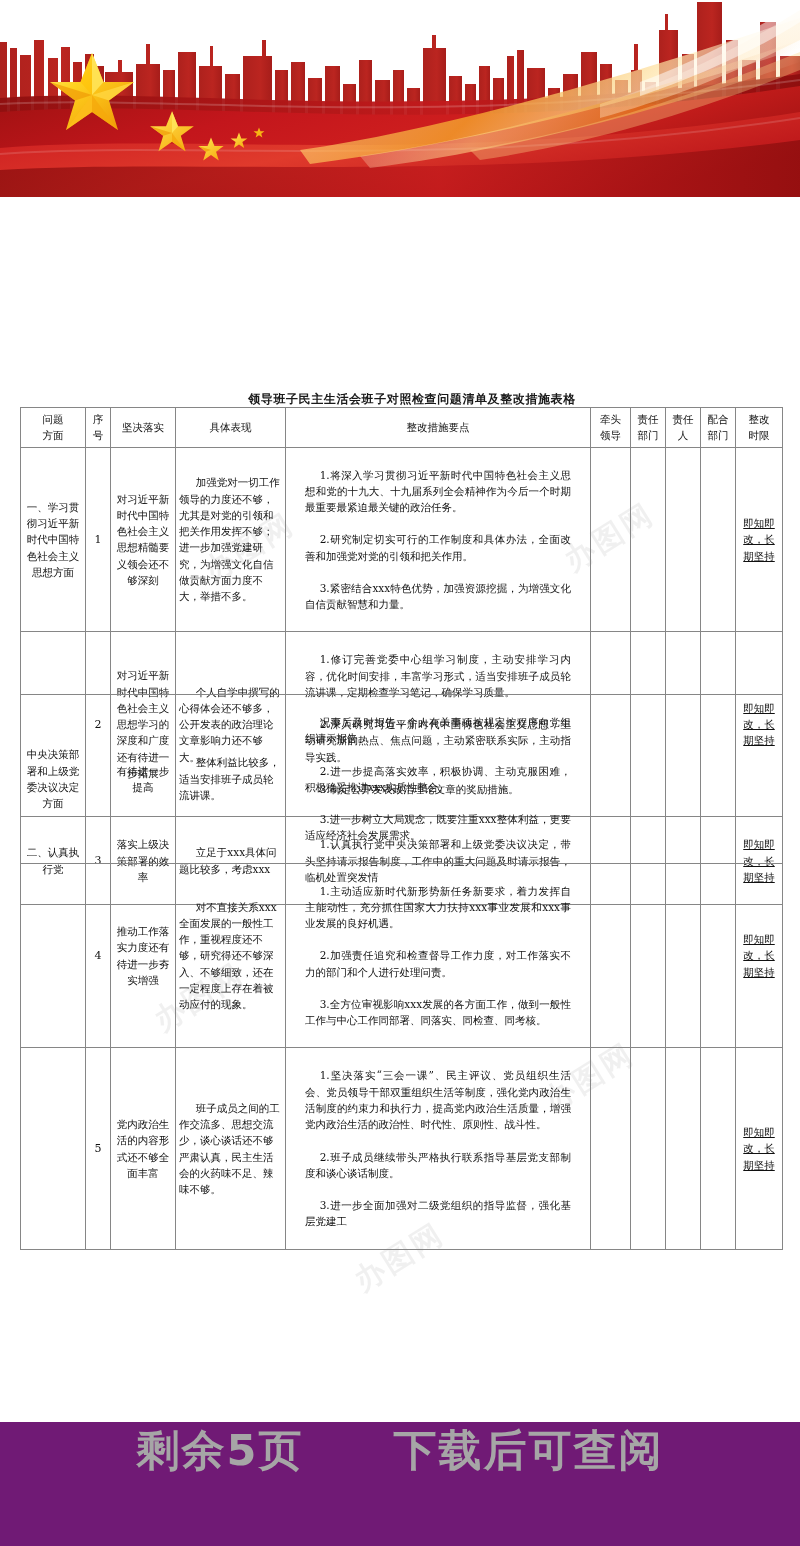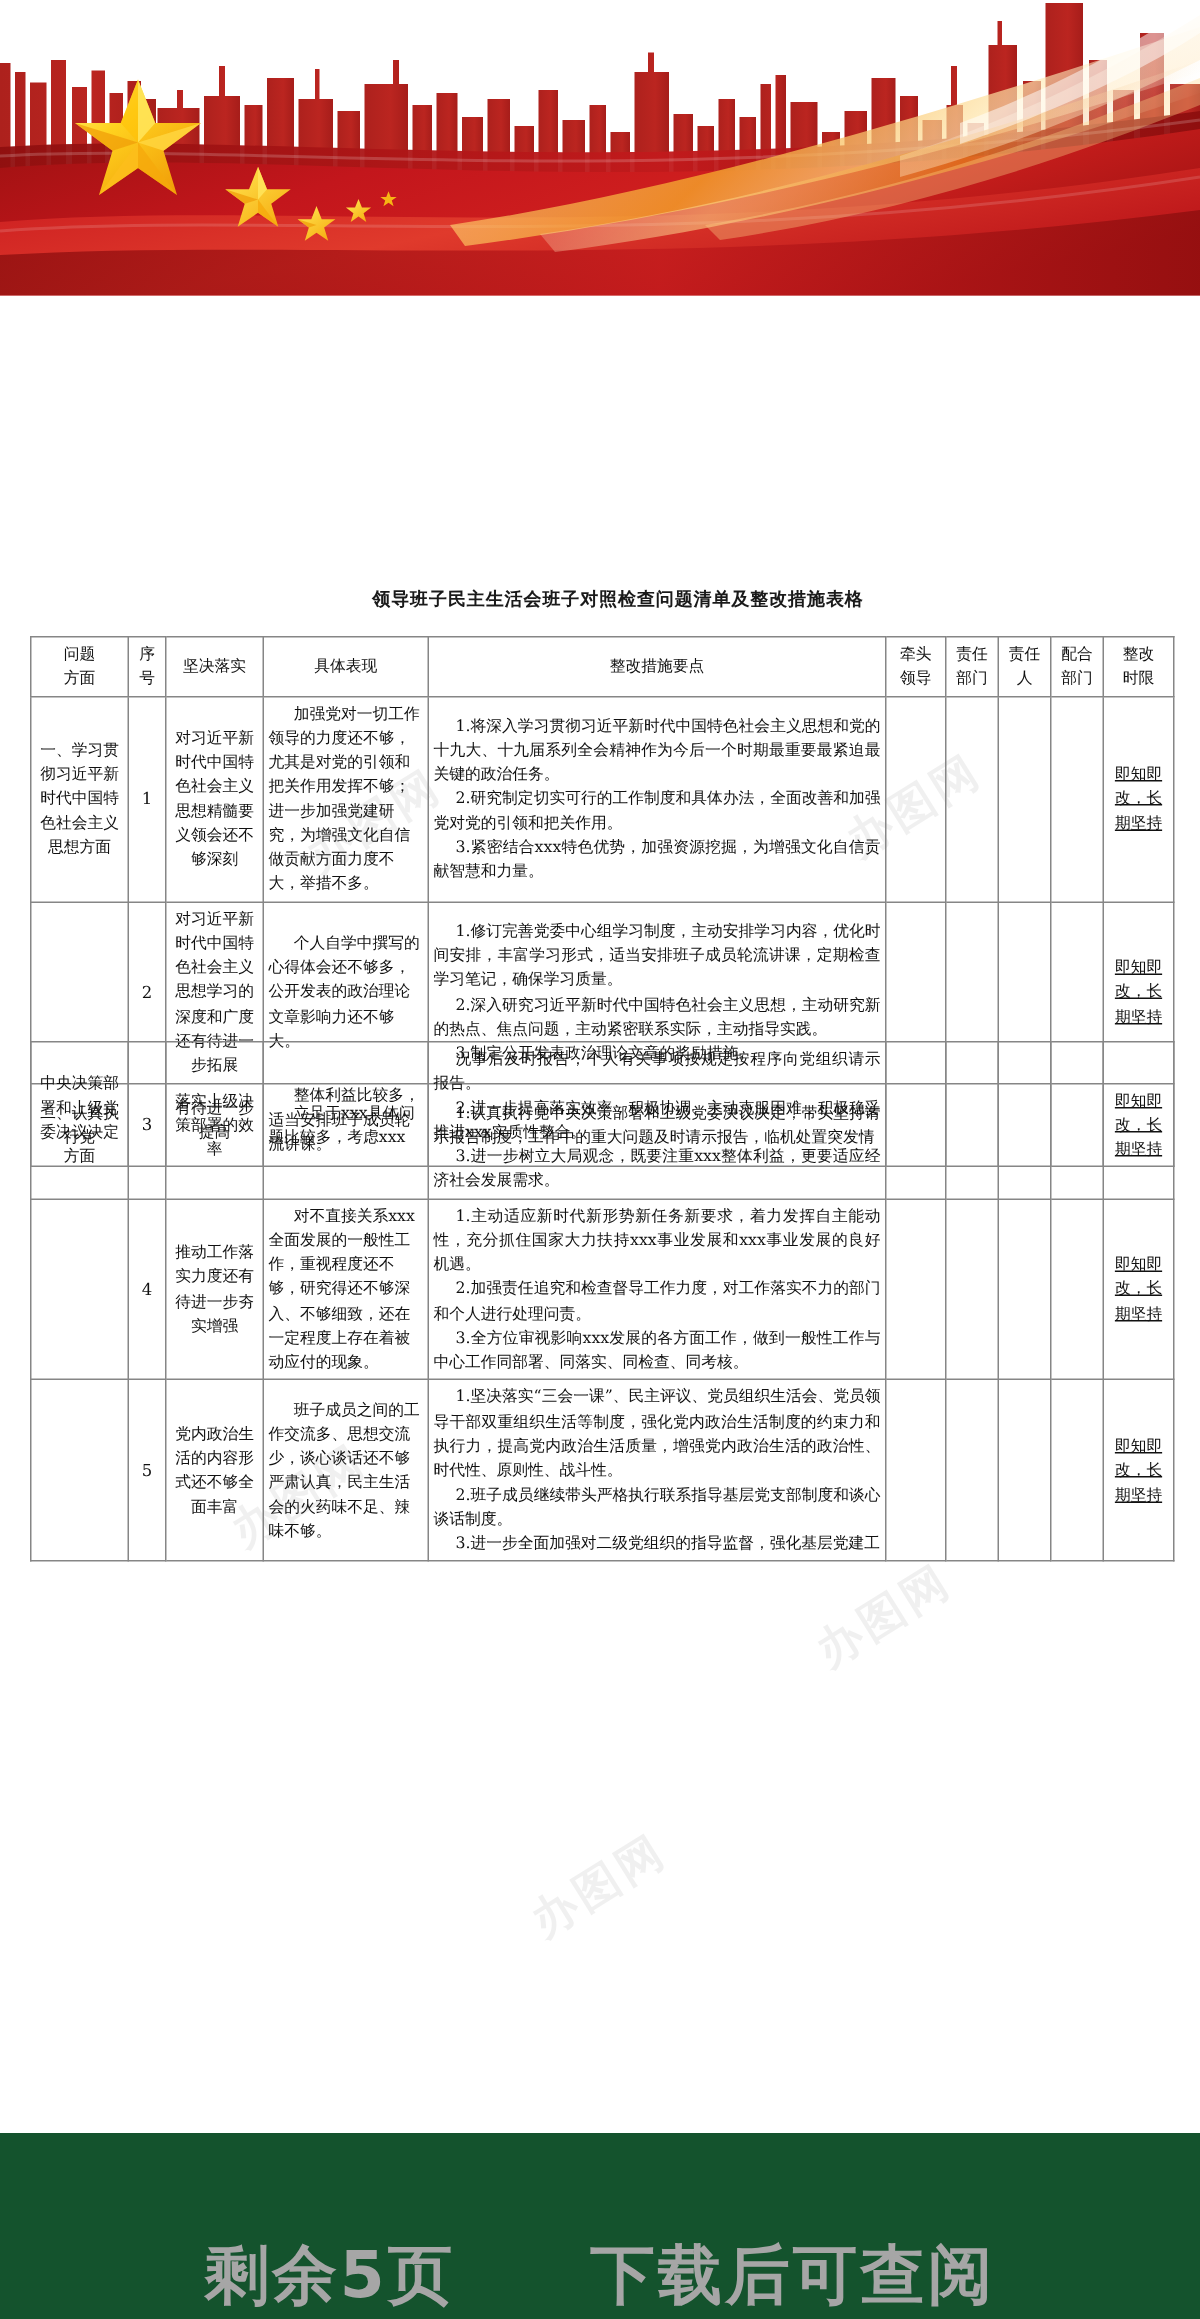--- a/index.html
+++ b/index.html
@@ -44,37 +44,37 @@
     font-weight:normal;
     line-height:1.55;
     background:transparent;
   }
   .hdr td{text-align:center;font-size:10.5px;line-height:1.45;padding:6px 2px;}
   .c-area{text-align:center;font-size:10.5px;line-height:1.75;}
   .c-no{text-align:center;font-size:11px;}
   .c-prob{text-align:center;font-size:10.5px;line-height:1.7;margin-top:21px;}
   .c-mani{text-align:left;font-size:10.5px;line-height:1.72;text-indent:1.6em;}
   .c-meas{text-align:justify;font-size:10.5px;line-height:1.78;}
-  .c-meas p{margin:0;text-indent:1.4em;}
+  .c-meas p{margin:16px;text-indent:1.4em;}
   .c-lim{text-align:center;font-size:10.5px;line-height:1.7;text-decoration:underline;}
   .c-empty{}
 
   
   .w1{width:65px}.w2{width:25px}.w3{width:65px}.w4{width:110px}
   .w5{width:305px}.w6{width:40px}.w7{width:35px}.w8{width:35px}
   .w9{width:35px}.w10{width:47px}
 
-  #tableA{top:227px;}
+  #tableA{top:210px;}
   #tableB{top:497px;}
 
   
   .footer{
     position:absolute;left:0;top:1422px;width:800px;height:124px;
-    display:flex;align-items:flex-end;justify-content:center;
-    background:#14532d;
+    display:flex;align-items:flex-start;justify-content:center;
+    background:#701a75;
   }
   .footer-text{
     font-family:"DejaVu Sans","Liberation Sans",sans-serif;
     font-size:43px;font-weight:bold;color:#a6a6a6;letter-spacing:2px;
     white-space:pre;
   }
 </style>
 </head>
 <body>
 

